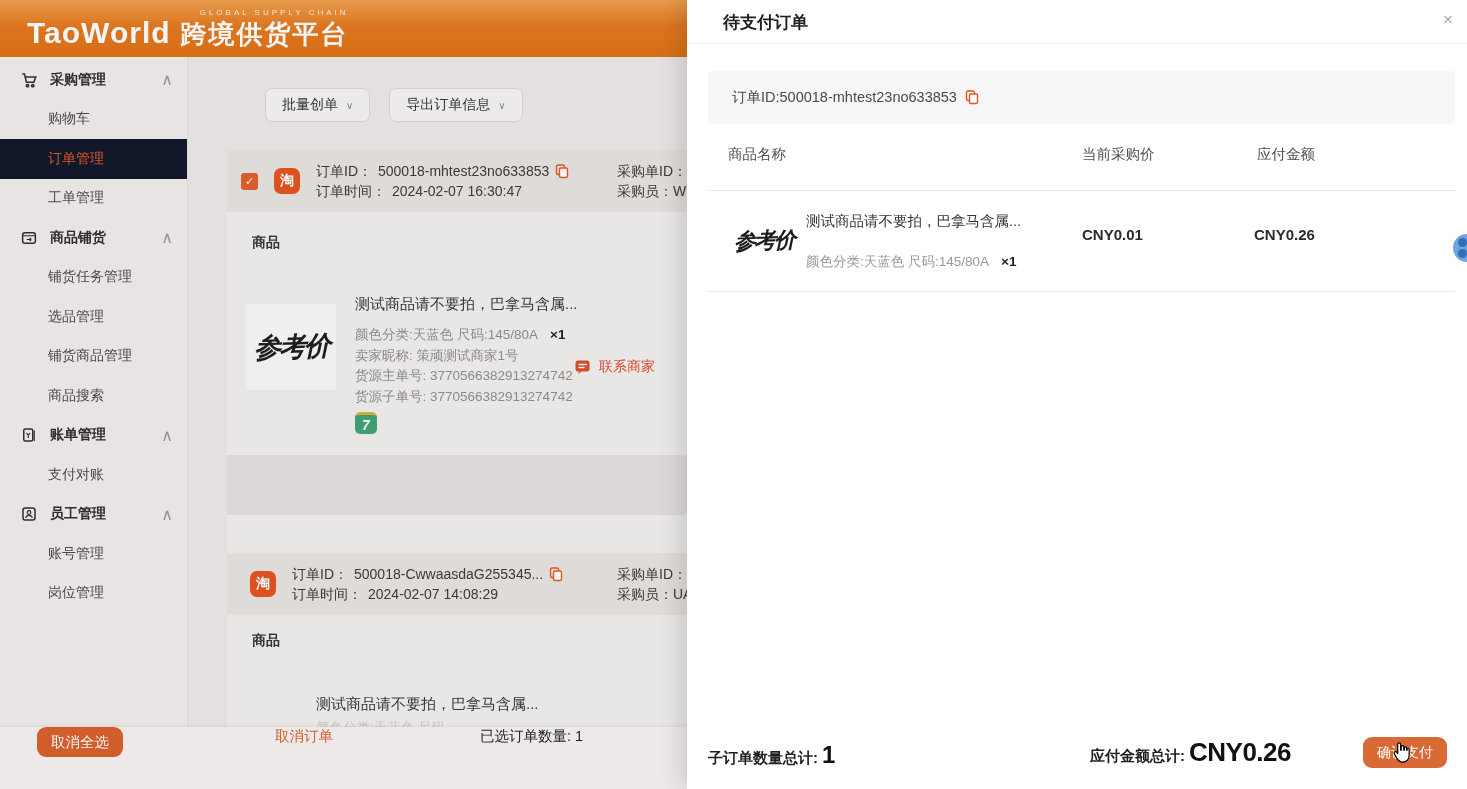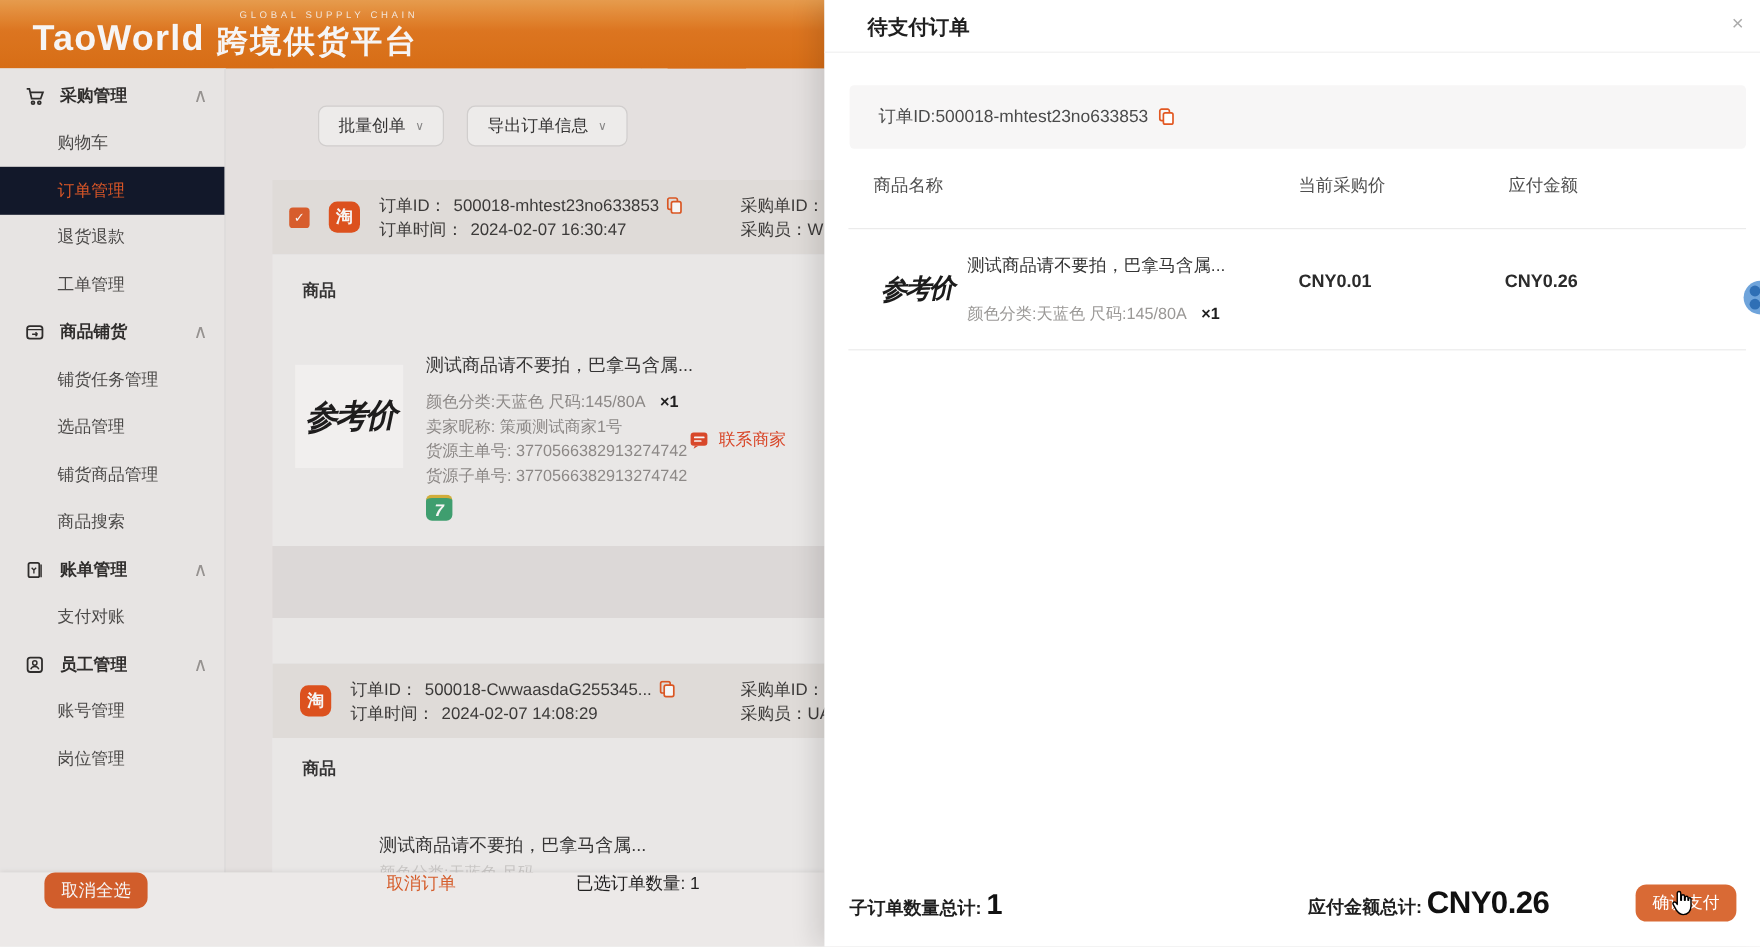--- a/index.html
+++ b/index.html
@@ -71,21 +71,21 @@
   .gap-strip { position:absolute; left:39px; top:398px; width:620px; height:60px; background:#E4E1E0; }
   .card2 { top:458px; background:#F2F1F0; padding-top:38px; height:212px; }
   .card2 .card-body { height:112px; }
   .faded { opacity:.35; }
 
   
   .main-footer { position:absolute; left:0; top:727px; width:687px; height:62px; background:#F5F3F2;
     box-shadow:0 -1px 4px rgba(0,0,0,0.07); z-index:5; display:flex; align-items:flex-start; }
   .btn-cancel-all { margin-left:37px; height:30px; padding:0 14px; background:#D95F2B; color:#fff;
     border:none; border-radius:9px; font-size:14.5px; }
-  .link-cancel-order { position:absolute; left:275px; color:#DD5F2B; font-size:14.5px; cursor:pointer;margin-left:47px; }
+  .link-cancel-order { position:absolute; left:275px; color:#DD5F2B; font-size:14.5px; cursor:pointer; }
   .sel-count { position:absolute; left:480px; color:#1F1F1F; font-size:14.5px; }
 
   .mask { position:absolute; left:0; top:0; width:687px; height:789px;
     background:rgba(70,58,50,0.05); z-index:6; pointer-events:none; }
 
   
   .drawer { position:absolute; left:687px; top:0; width:780px; height:789px; background:#FFFFFF;
     z-index:10; box-shadow:-8px 0 20px rgba(0,0,0,0.12); }
   .d-header { height:44px; border-bottom:1px solid #F0F0F0; position:relative; }
   .d-title { position:absolute; left:36px; top:11px; font-size:17px; font-weight:bold; color:#1F1F1F; }
@@ -147,21 +147,20 @@
             <path d="M3 4h3l2.5 11h10L21 8H7.2"></path>
             <circle cx="10" cy="19.5" r="1.6"></circle>
             <circle cx="17" cy="19.5" r="1.6"></circle>
           </svg>
       </span>
       <span class="g-label">采购管理</span>
       <span class="chev">∧</span>
     </div>
     <div class="side-child">购物车</div>
     <div class="side-child active">订单管理</div>
-    <div class="side-child">退货退款</div>
     <div class="side-child">工单管理</div>
 
     <div class="side-row">
       <span class="g-icon">
         <svg width="18" height="18" viewBox="0 0 24 24" fill="none" stroke="#2E2D2C" stroke-width="2">
             <rect x="3.5" y="5" width="17" height="14" rx="3"></rect>
             <path d="M3.5 9h17" stroke-width="1.4"></path>
             <path d="M9 14h6m0 0-2.2-2.2M15 14l-2.2 2.2" stroke-width="1.6"></path>
           </svg>
       </span>

